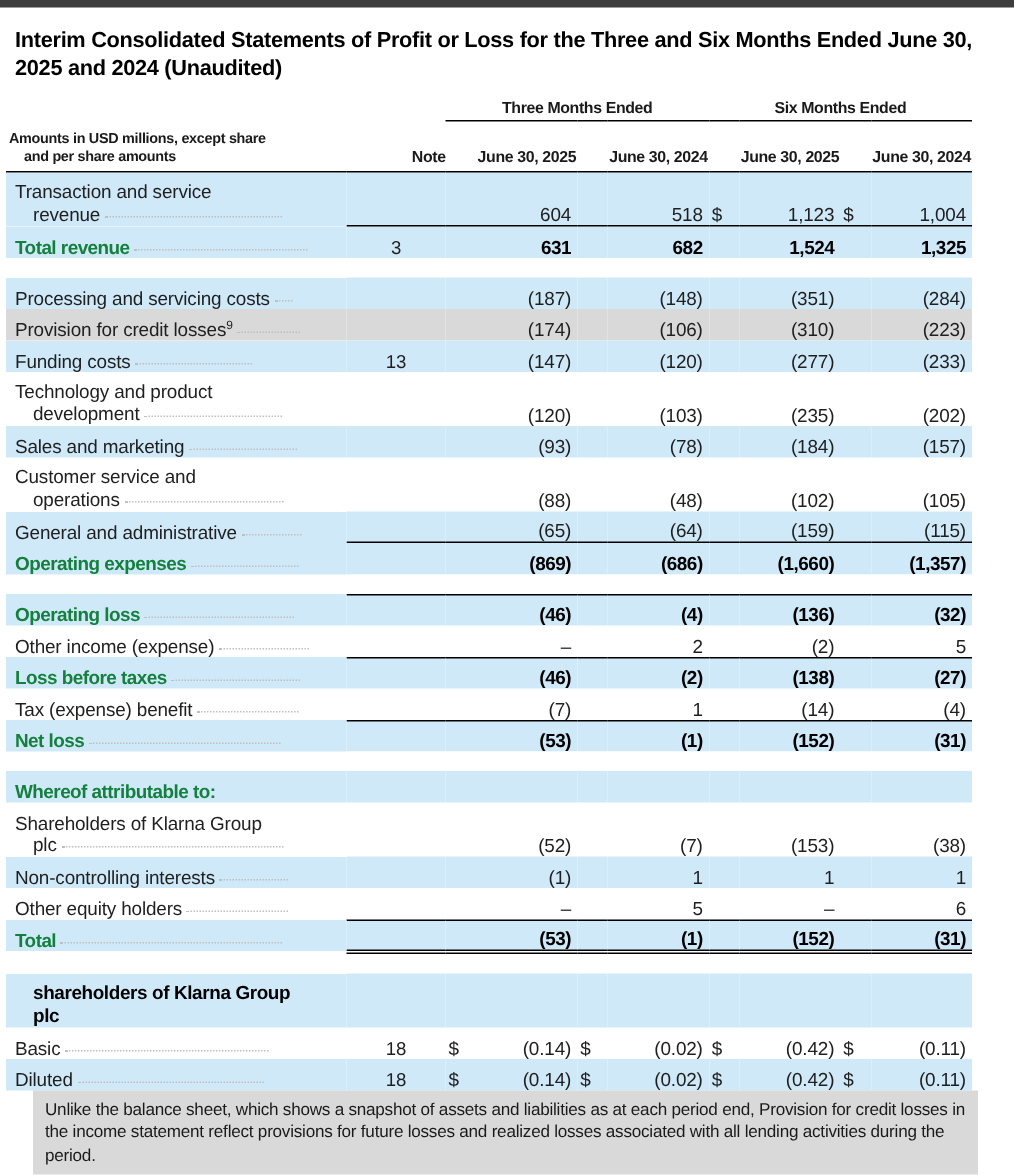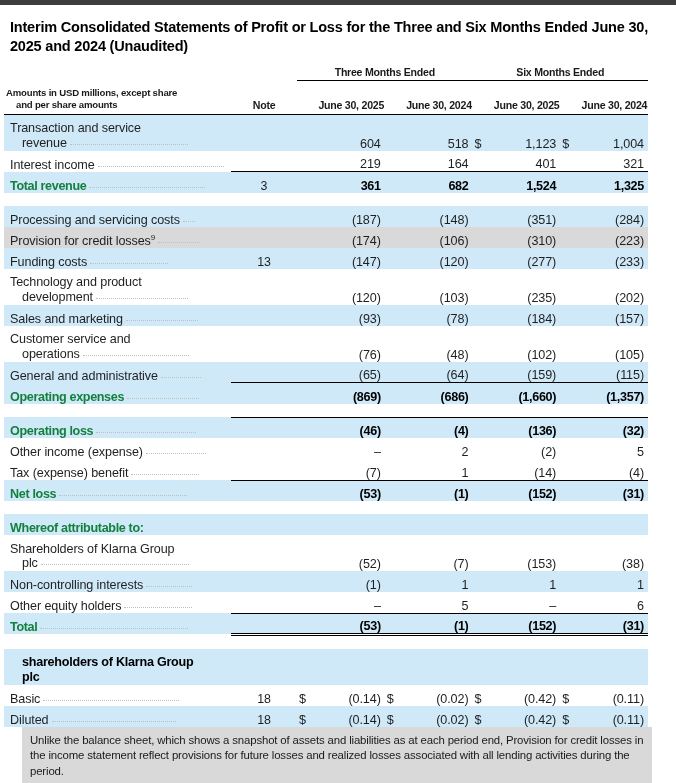--- a/index.html
+++ b/index.html
@@ -74,21 +74,21 @@
   .unit-label .l2 { padding-left: 10px; display: block; }
   .col-head {
     text-align: center;
     font-weight: bold;
     font-size: 10.6px;
     letter-spacing: -0.25px;
     padding: 6px 0 3px 0 !important;
     border-bottom: 1.3px solid #000;
     white-space: nowrap;
   }
-  .col-head-note { text-align: center; }
+  .col-head-note { text-align: right; }
   .hdr-pad { border-bottom: 1.3px solid #000; }
 
   
   tr.r { height: 21px; border-radius: 16px; }
   tr.r.tall { height: 36px; }
   tr.blue > td { background: #cfe9f9; }
   tr.grey > td { background: #d9d9d9; }
   tr.gap > td { height: 13px; background: #ffffff; border: none; }
 
   .lbl {
@@ -227,38 +227,26 @@
       <td class="cur"></td>
       <td class="num">604</td>
       <td class="cur"></td>
       <td class="num">518</td>
       <td class="cur">$</td>
       <td class="num">1,123</td>
       <td class="cur">$</td>
       <td class="num">1,004</td>
     </tr>
 
-    <tr class="r">
-      <td class="lbl"><span>Interest income</span><span class="leader" style="width:126px"></span></td>
-      <td class="note rl"></td>
-      <td class="cur rl"></td>
-      <td class="num rl">219</td>
-      <td class="cur rl"></td>
-      <td class="num rl">164</td>
-      <td class="cur rl"></td>
-      <td class="num rl">401</td>
-      <td class="cur rl"></td>
-      <td class="num rl">321</td>
-    </tr>
 
     <tr class="r blue rule-top">
       <td class="lbl bold"><span>Total revenue</span><span class="leader" style="width:116px"></span></td>
       <td class="note rl">3</td>
       <td class="cur rl bold"></td>
-      <td class="num rl bold">361</td>
+      <td class="num rl bold">631</td>
       <td class="cur rl bold"></td>
       <td class="num rl bold">682</td>
       <td class="cur rl bold"></td>
       <td class="num rl bold">1,524</td>
       <td class="cur rl bold"></td>
       <td class="num rl bold">1,325</td>
     </tr>
 
     <tr class="gap">
           <td colspan="10"></td>
@@ -332,21 +320,21 @@
       <td class="num">(157)</td>
     </tr>
 
     <tr class="r tall">
       <td class="lbl">
         <span class="wrap2">Customer service and</span>
         <span class="wrap2 ind"><span>operations</span><span class="leader" style="width:106px"></span></span>
       </td>
       <td class="note"></td>
       <td class="cur"></td>
-      <td class="num">(76)</td>
+      <td class="num">(88)</td>
       <td class="cur"></td>
       <td class="num">(48)</td>
       <td class="cur"></td>
       <td class="num">(102)</td>
       <td class="cur"></td>
       <td class="num">(105)</td>
     </tr>
 
     <tr class="r blue">
       <td class="lbl"><span>General and administrative</span><span class="leader" style="width:40px"></span></td>
@@ -398,20 +386,32 @@
       <td class="cur rl"></td>
       <td class="num rl">–</td>
       <td class="cur rl"></td>
       <td class="num rl">2</td>
       <td class="cur rl"></td>
       <td class="num rl">(2)</td>
       <td class="cur rl"></td>
       <td class="num rl">5</td>
     </tr>
 
+    <tr class="r blue rule-top">
+      <td class="lbl bold"><span>Loss before taxes</span><span class="leader" style="width:86px"></span></td>
+      <td class="note rl"></td>
+      <td class="cur rl bold"></td>
+      <td class="num rl bold">(46)</td>
+      <td class="cur rl bold"></td>
+      <td class="num rl bold">(2)</td>
+      <td class="cur rl bold"></td>
+      <td class="num rl bold">(138)</td>
+      <td class="cur rl bold"></td>
+      <td class="num rl bold">(27)</td>
+    </tr>
 
     <tr class="r">
       <td class="lbl"><span>Tax (expense) benefit</span><span class="leader" style="width:68px"></span></td>
       <td class="note rl"></td>
       <td class="cur rl"></td>
       <td class="num rl">(7)</td>
       <td class="cur rl"></td>
       <td class="num rl">1</td>
       <td class="cur rl"></td>
       <td class="num rl">(14)</td>

